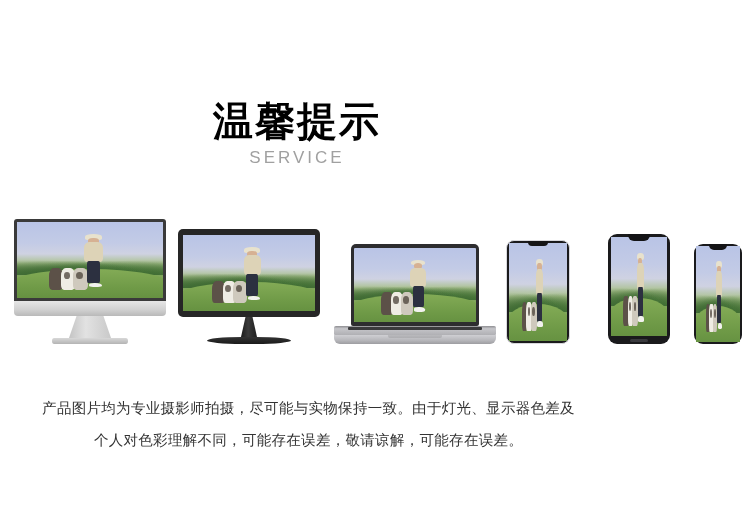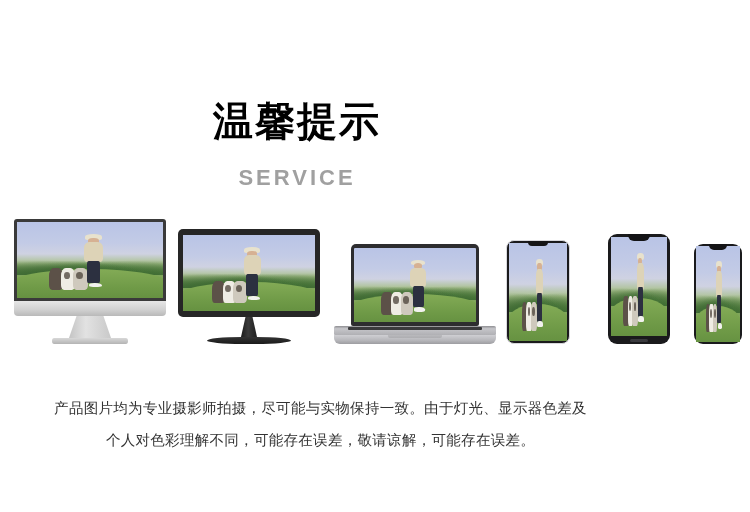--- a/index.html
+++ b/index.html
@@ -32,23 +32,23 @@
   .title {
     font-size: 40px;
     font-weight: bold;
     color: #000000;
     letter-spacing: 2px;
     line-height: 50px;
     margin: 0;
     font-family: "DejaVu Sans", "Liberation Sans", sans-serif;
   }
   .subtitle {
-    margin-top: 22px;
-    font-size: 22px;
-    font-weight: 700;
+    margin-top: 2px;
+    font-size: 17px;
+    font-weight: 400;
     color: #a0a0a0;
     letter-spacing: 3px;
     line-height: 20px;
   }
 
   
   .devices {
     position: absolute;
     top: 214px;
     left: 0;
@@ -329,21 +329,21 @@
   }
   .phone3 .notch {
     width: 18px; height: 6px;
     border-radius: 0 0 5px 5px;
   }
 
   
   .footer {
     position: absolute;
     top: 392px;
-    left: 12px;
+    left: 0;
     width: 617px;
     text-align: center;
   }
   .footer p {
     margin: 0;
     font-size: 14.5px;
     line-height: 32px;
     color: #333333;
     letter-spacing: .3px;
     font-family: "DejaVu Sans", "Liberation Sans", sans-serif;

